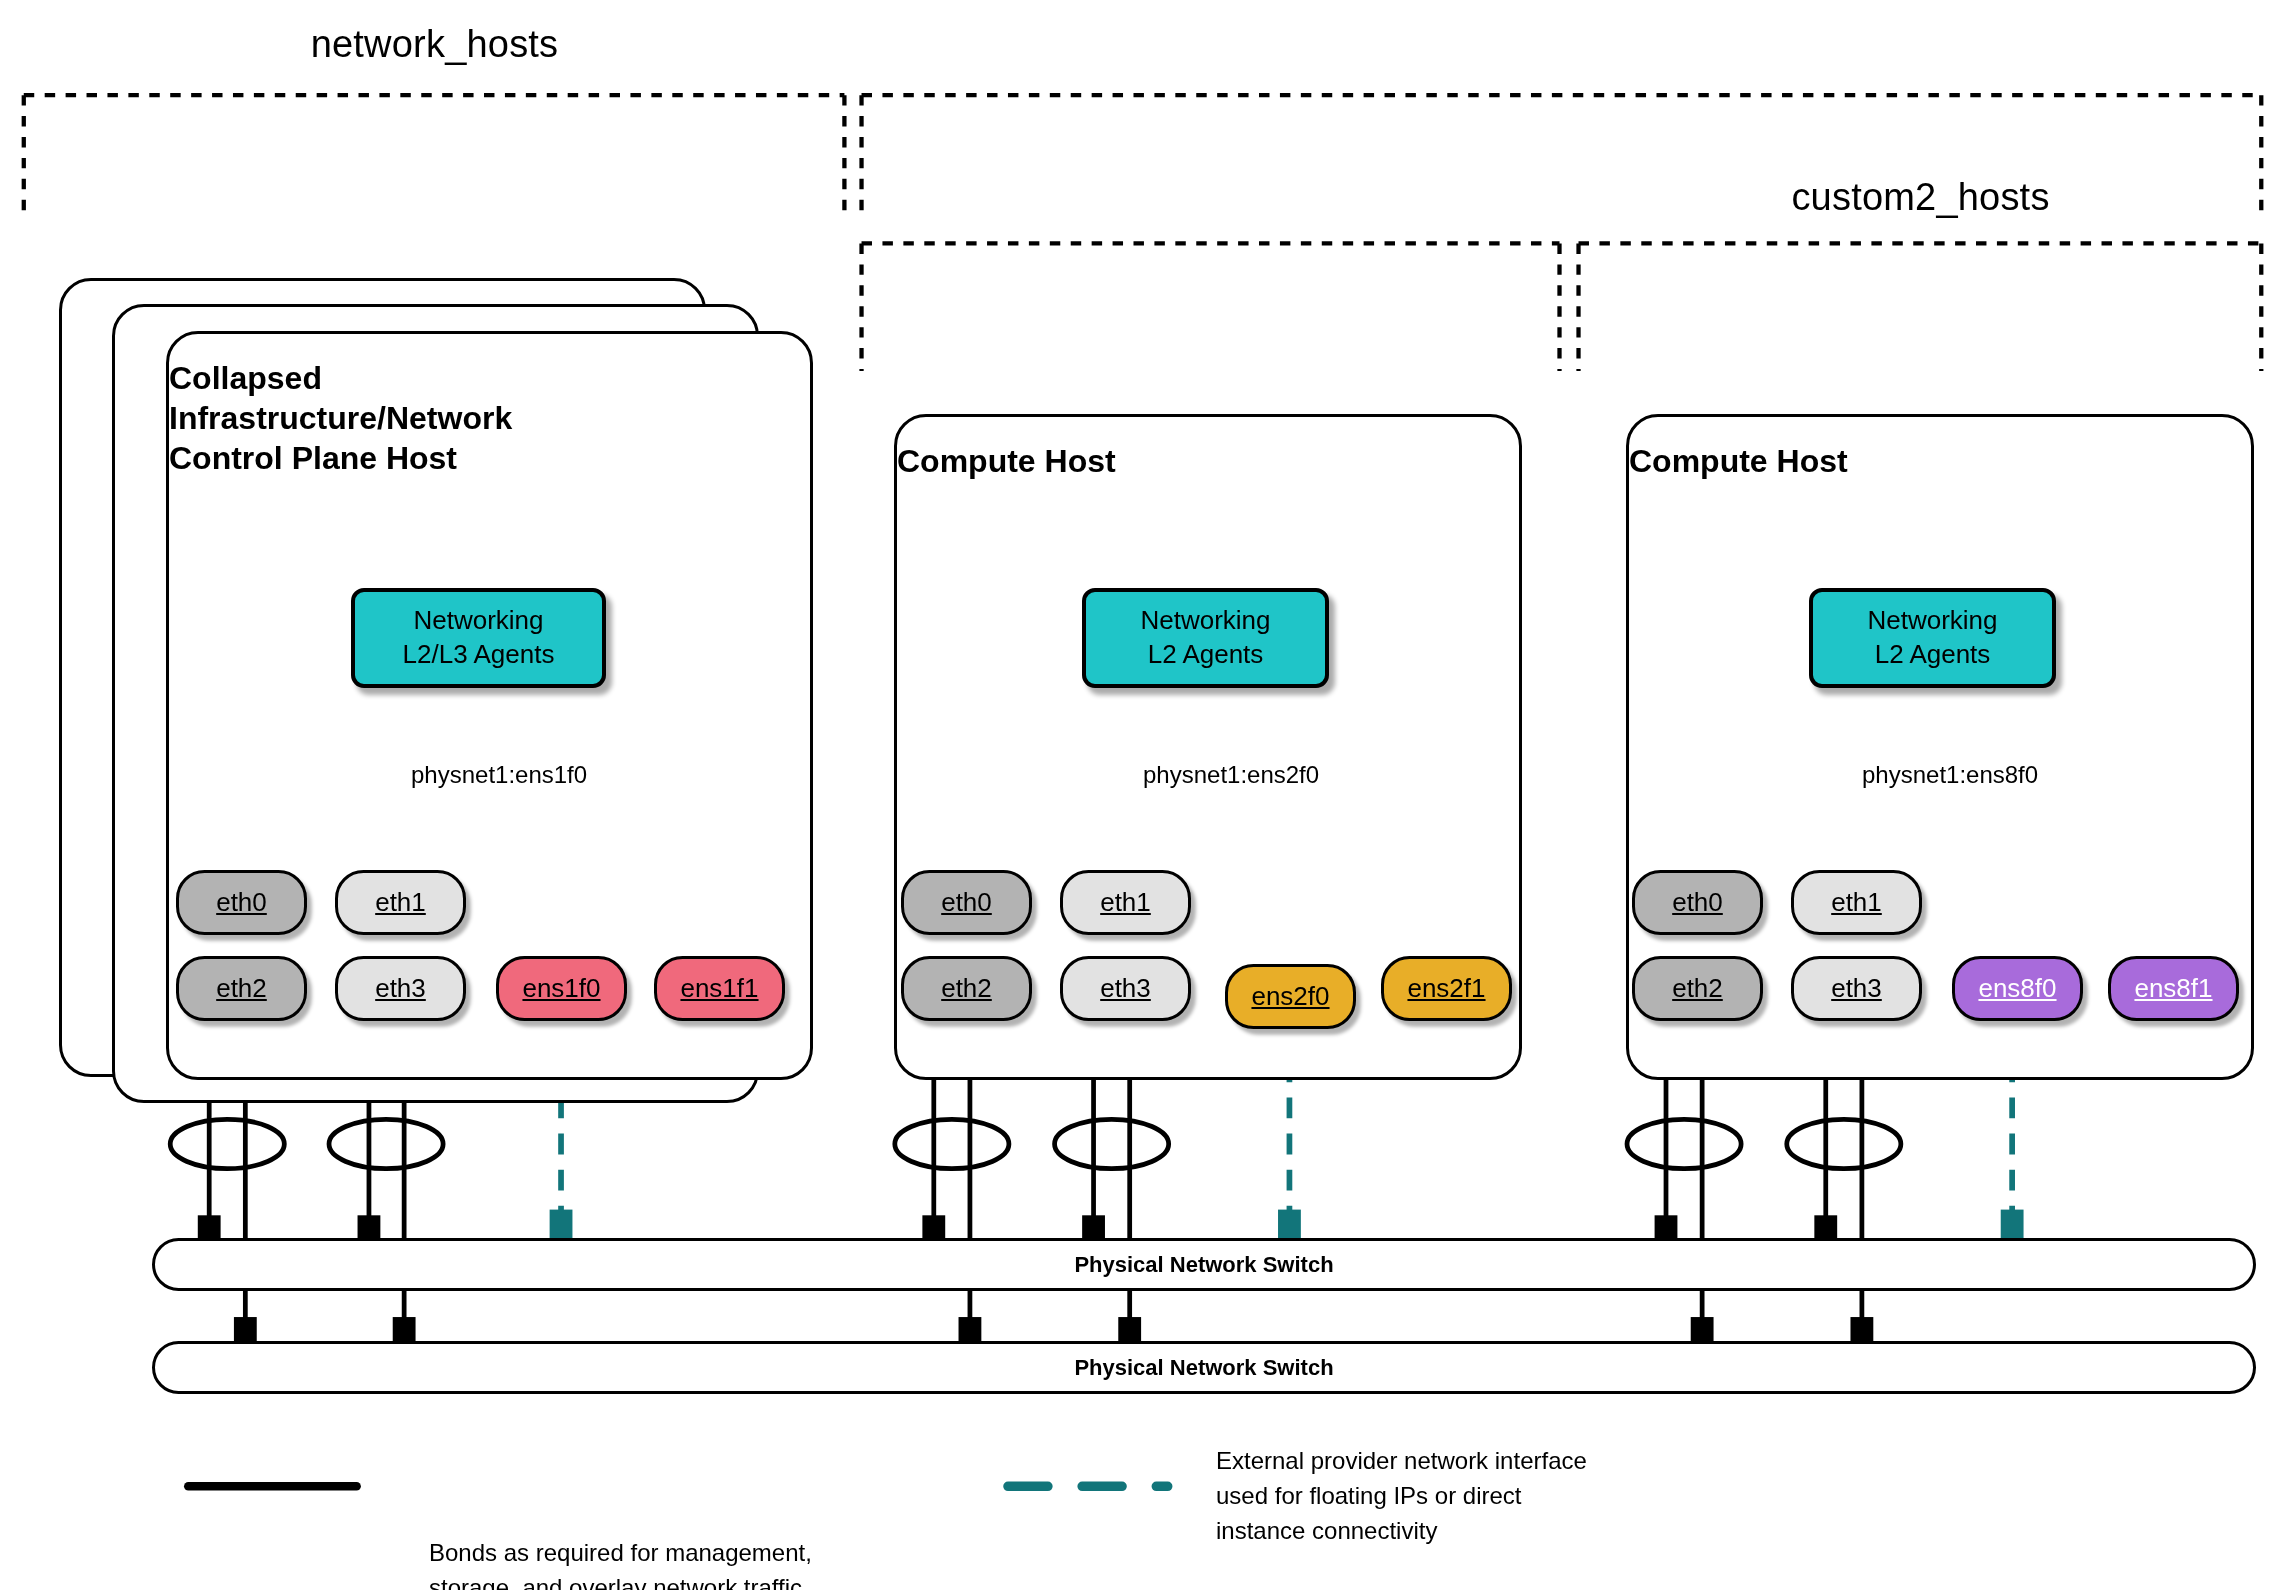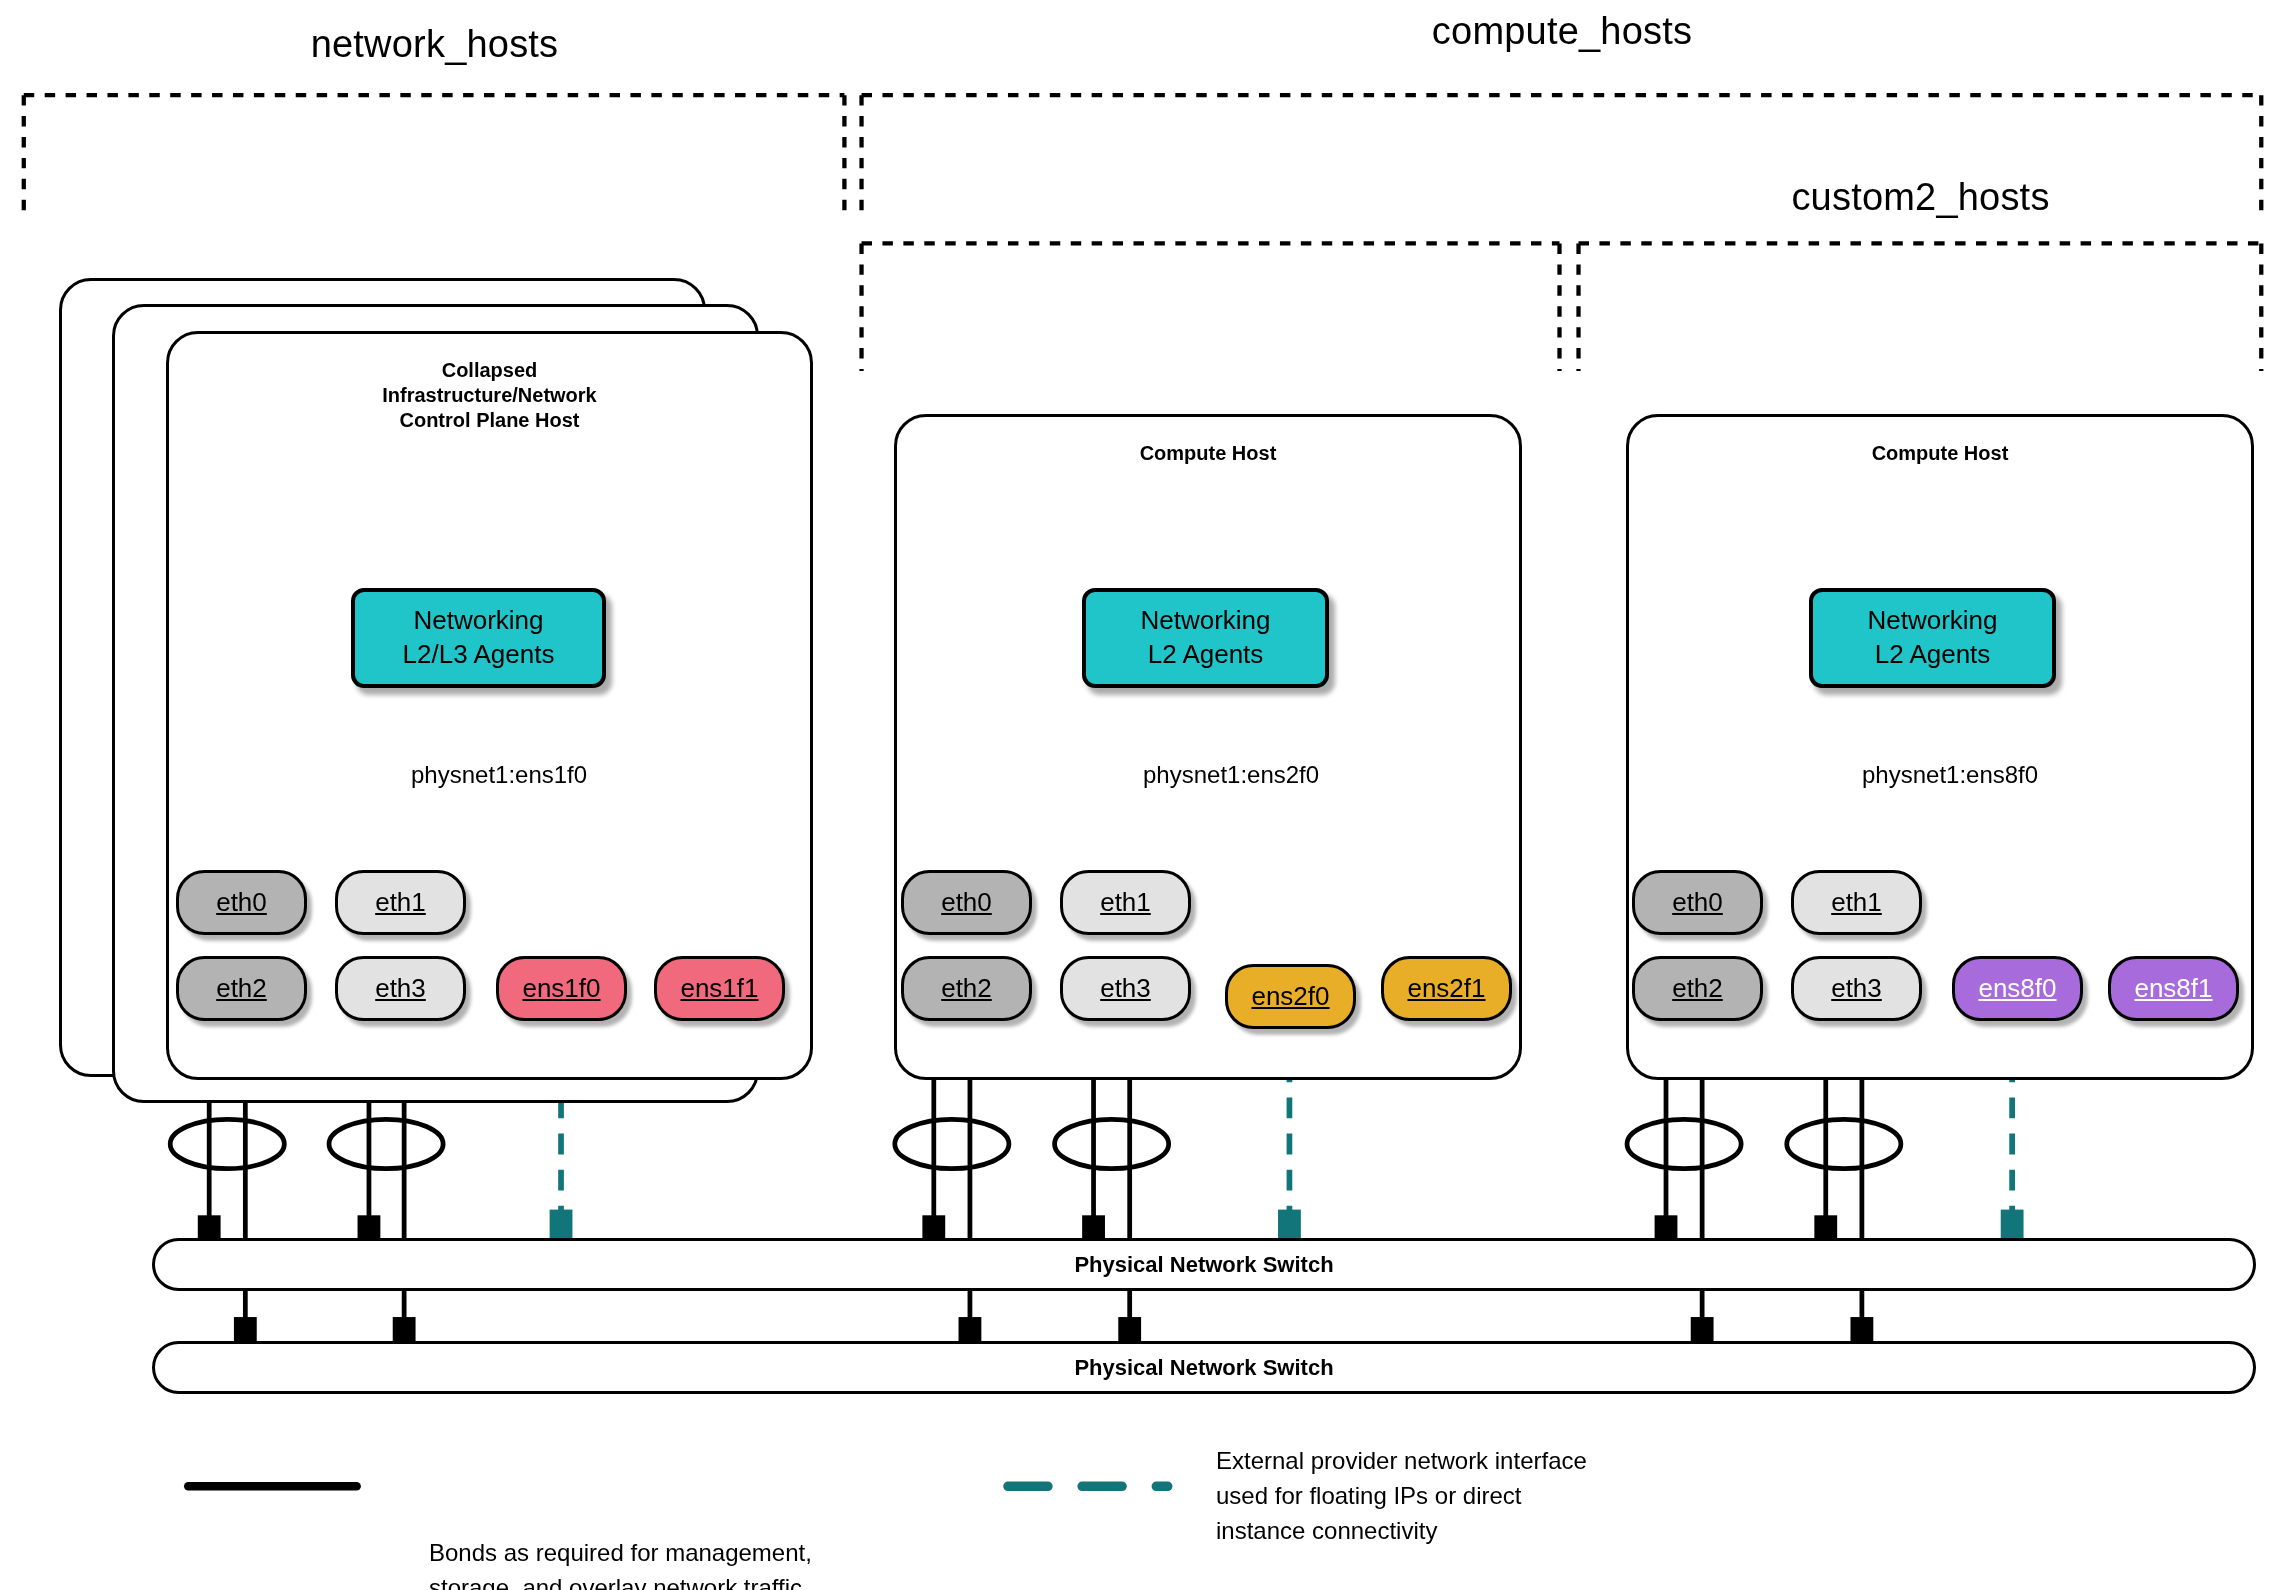--- a/index.html
+++ b/index.html
@@ -51,22 +51,21 @@
   .host-ghost {
     position: absolute;
     background: #ffffff;
     border: 3.8px solid #000;
     border-radius: 32px;
     box-sizing: border-box;
   }
   .host-title {
     position: absolute;
     left: 0; right: 0;
-    text-align: center;
-    font-size: 20px;
+    font-size: 32px;
     font-weight: bold;
     line-height: 1.25;
     white-space: pre-line;
     color: #000;
   }
 
   
   .agent-box {
     position: absolute;
     background: #1FC5C8;
@@ -237,21 +236,20 @@
       <path d="M 2040,724 L 2112,975" marker-end="url(#arrowV)"></path>
       <path d="M 2116,1040 L 2116,1285"></path>
     </g>
     <rect x="2104" y="1272" width="24" height="30" fill="#12757A"></rect>
 
     <line x1="198" y1="1563" x2="375" y2="1563" stroke="#000" stroke-width="9" stroke-linecap="round"></line>
     <line x1="1060" y1="1563" x2="1228" y2="1563" stroke="#12757A" stroke-width="10" stroke-linecap="round" stroke-dasharray="42 36"></line>
   </svg>
 
   <div class="group-label" style="left:24px; top:23px; width:821px;">network_hosts</div>
-  <div class="group-label" style="left:862px; top:9.5px; width:1400px;">compute_hosts</div>
   <div class="group-label" style="left:1579px; top:176px; width:683px;">custom2_hosts</div>
 
   <div class="host-ghost" style="left:59px; top:278px; width:647px; height:799px; z-index:1;"></div>
   <div class="host-ghost" style="left:112px; top:304px; width:647px; height:799px; z-index:2;"></div>
 
   <div class="host-card" style="left:166px; top:331px; width:647px; height:749px; z-index:3;">
     <div class="host-title" style="top:24px;">Collapsed
 Infrastructure/Network
 Control Plane Host</div>
   </div>

